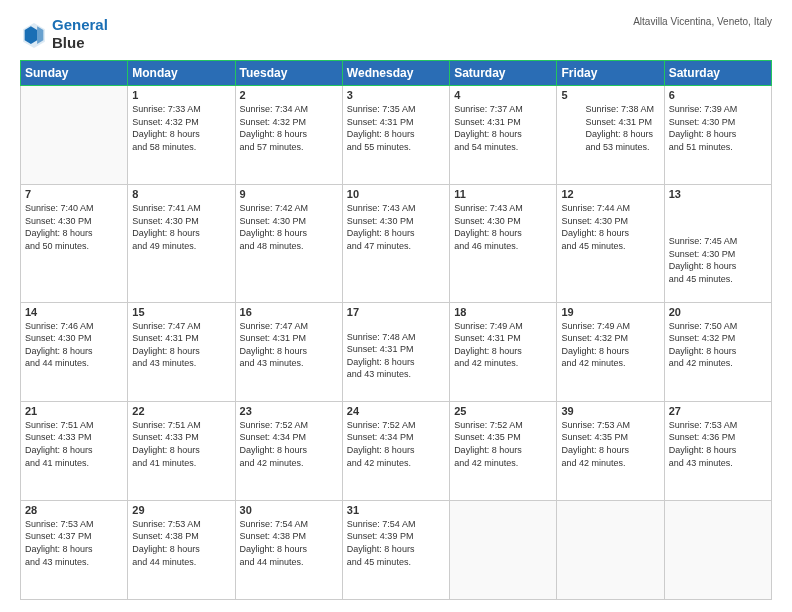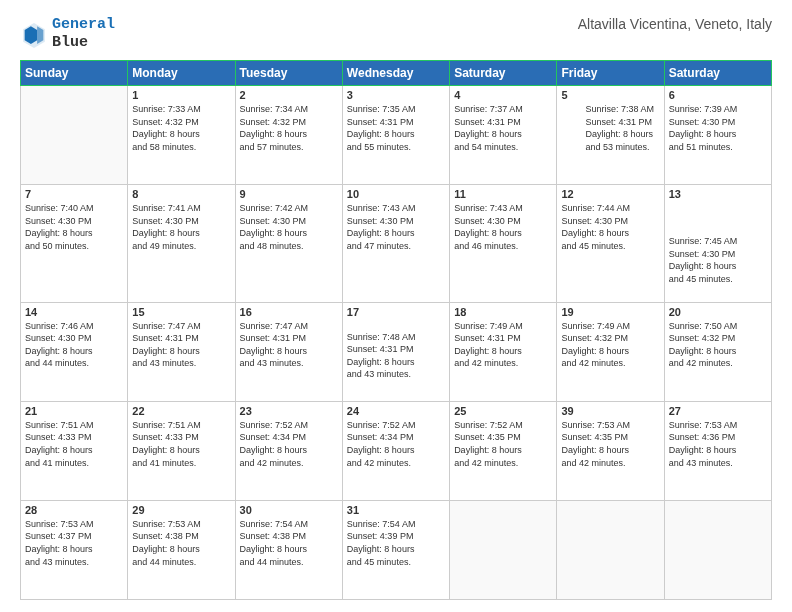--- a/index.html
+++ b/index.html
@@ -26,40 +26,39 @@
     .logo {
       display: flex;
       align-items: center;
       gap: 4px;
     }
     .logo-text {
       font-size: 15px;
       font-weight: bold;
       color: #333;
       line-height: 1.2;
-      font-family: Liberation Mono, monospace;
     }
     .logo-text span {
       color: #1a6fb5;
     }
     .logo-icon {
       width: 28px;
       height: 28px;
     }
     .title-block {
       text-align: right;
     }
     .main-title {
       font-size: 32px;
       font-weight: normal;
       color: #333;
       line-height: 1.1;
     }
     .subtitle {
-      font-size: 14px;
+      font-size: 10px;
       color: #555;
       text-align: center;
     }
     .calendar {
       flex: 1;
       border: 1px solid #ccc;
       border-collapse: collapse;
       width: 100%;
       table-layout: fixed;
     }

